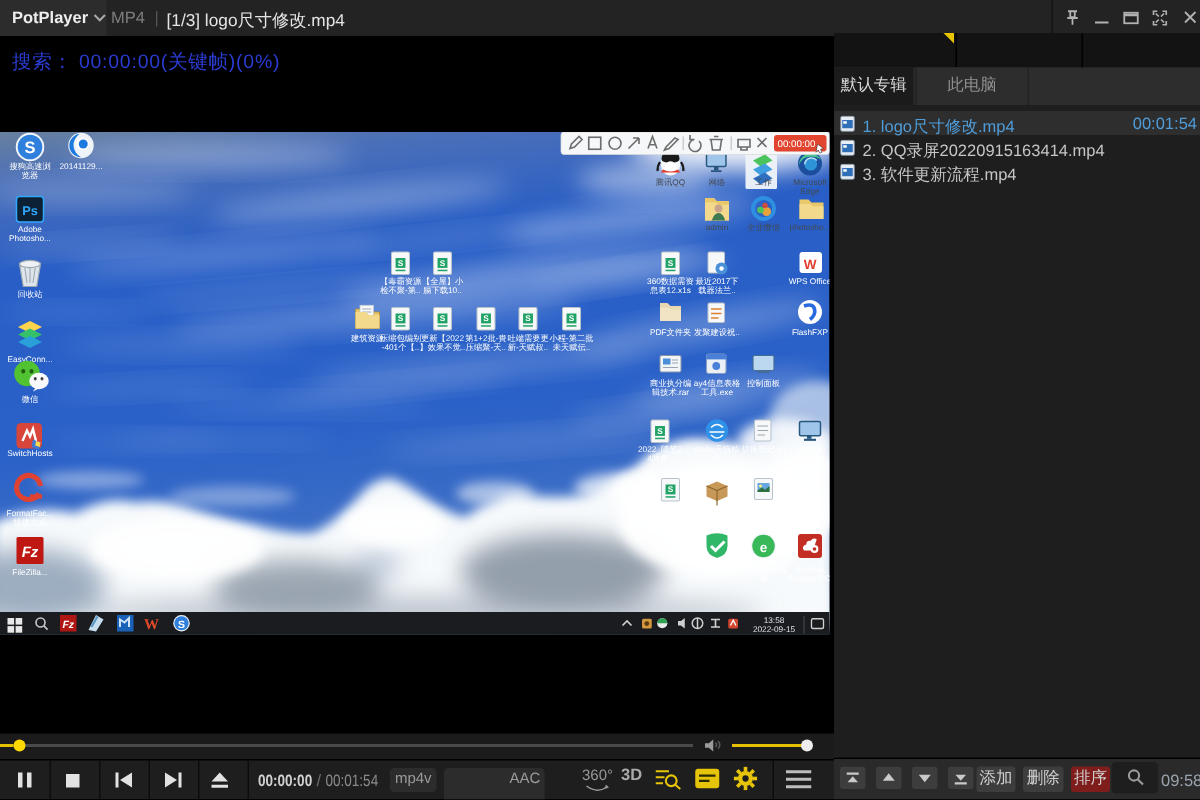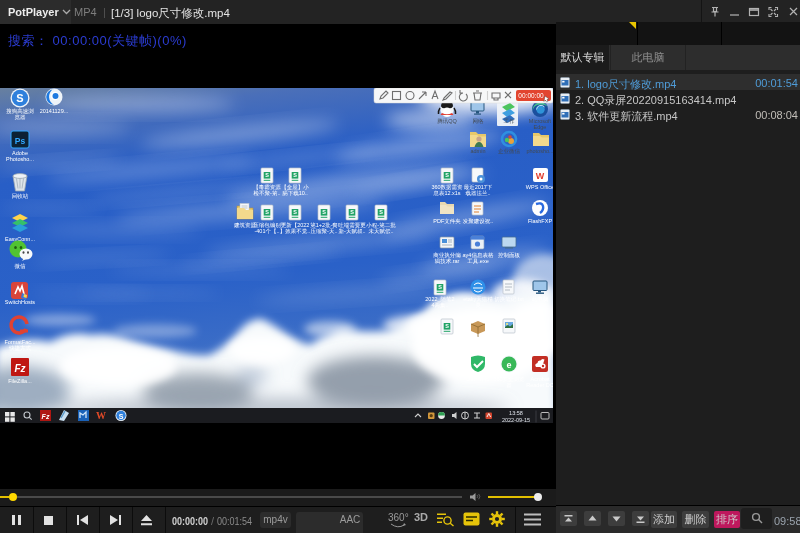--- a/index.html
+++ b/index.html
@@ -505,42 +505,41 @@
       <rect x="1.5" y="3" width="7" height="5.5" fill="#2f6fb8"></rect>
       <rect x="2.2" y="3.8" width="2.3" height="1.7" fill="#fff"></rect>
     </svg>
 <div class="a" style="left:575px;top:93px;font-size:11px;color:#c6c6c6;">2. QQ录屏20220915163414.mp4</div>
 <svg class="a" style="left:560px;top:109px;" width="10" height="11" viewBox="0 0 10 11">
       <rect x="0.5" y="0.5" width="9" height="10" rx="1" fill="#e8eef4" stroke="#8899aa" stroke-width="0.6"></rect>
       <rect x="1.5" y="3" width="7" height="5.5" fill="#2f6fb8"></rect>
       <rect x="2.2" y="3.8" width="2.3" height="1.7" fill="#fff"></rect>
     </svg>
 <div class="a" style="left:575px;top:109px;font-size:11px;color:#c6c6c6;">3. 软件更新流程.mp4</div>
-<div class="a" style="left:556px;top:109px;width:242px;font-size:11px;color:#c2beb8;text-align:right;">00:08:04</div>
 
 <div class="a" style="left:556px;top:505px;width:244px;height:28px;background:#2a2a2a;border-top:1px solid #000;box-sizing:border-box;"></div>
 <svg class="a" style="left:560px;top:511px;" width="92" height="16" viewBox="0 0 92 16">
  <g fill="#3d3d3d">
         <rect x="0" y="0" width="17" height="15" rx="2"></rect>
         <rect x="24" y="0" width="17" height="15" rx="2"></rect>
         <rect x="48" y="0" width="17" height="15" rx="2"></rect>
         <rect x="72" y="0" width="17" height="15" rx="2"></rect>
       </g>
  <g fill="#c9c9c9">
   <rect x="4.5" y="4" width="8" height="1.5"></rect>
         <path d="M8.5 6.5l3.5 4h-7z"></path>
   <path d="M32.5 4.5l4 5h-8z"></path>
   <path d="M56.5 10.5l-4-5h8z"></path>
   <path d="M80.5 9.5l-3.5-4h7z"></path>
         <rect x="76.5" y="10.5" width="8" height="1.5"></rect>
  </g>
 </svg>
 <div class="a" style="left:651px;top:511px;width:26px;height:17px;background:#3d3d3d;border-radius:2px;color:#cfcfcf;font-size:11px;text-align:center;line-height:17px;">添加</div>
 <div class="a" style="left:682px;top:511px;width:27px;height:17px;background:#3d3d3d;border-radius:2px;color:#cfcfcf;font-size:11px;text-align:center;line-height:17px;">删除</div>
-<div class="a" style="left:714px;top:511px;width:26px;height:17px;background:#be185d;border-radius:2px;color:#cfcfcf;font-size:11px;text-align:center;line-height:17px;">排序</div>
+<div class="a" style="left:714px;top:511px;width:26px;height:17px;background:#7f1d1d;border-radius:2px;color:#cfcfcf;font-size:11px;text-align:center;line-height:17px;">排序</div>
 <div class="a" style="left:741px;top:508px;width:31px;height:21px;background:#1e1e1e;border-radius:3px;"></div>
 <svg class="a" style="left:751px;top:512px;" width="12" height="12" viewBox="0 0 12 12">
       <circle cx="5" cy="5" r="3.4" stroke="#9a9a9a" stroke-width="1.4" fill="none"></circle>
       <path d="M7.6 7.6L11 11" stroke="#9a9a9a" stroke-width="1.4"></path>
     </svg>
 <div class="a" style="left:774px;top:515px;font-size:11px;color:#9aa3ad;">09:58</div>
 
 </div>
 
 </body></html>

